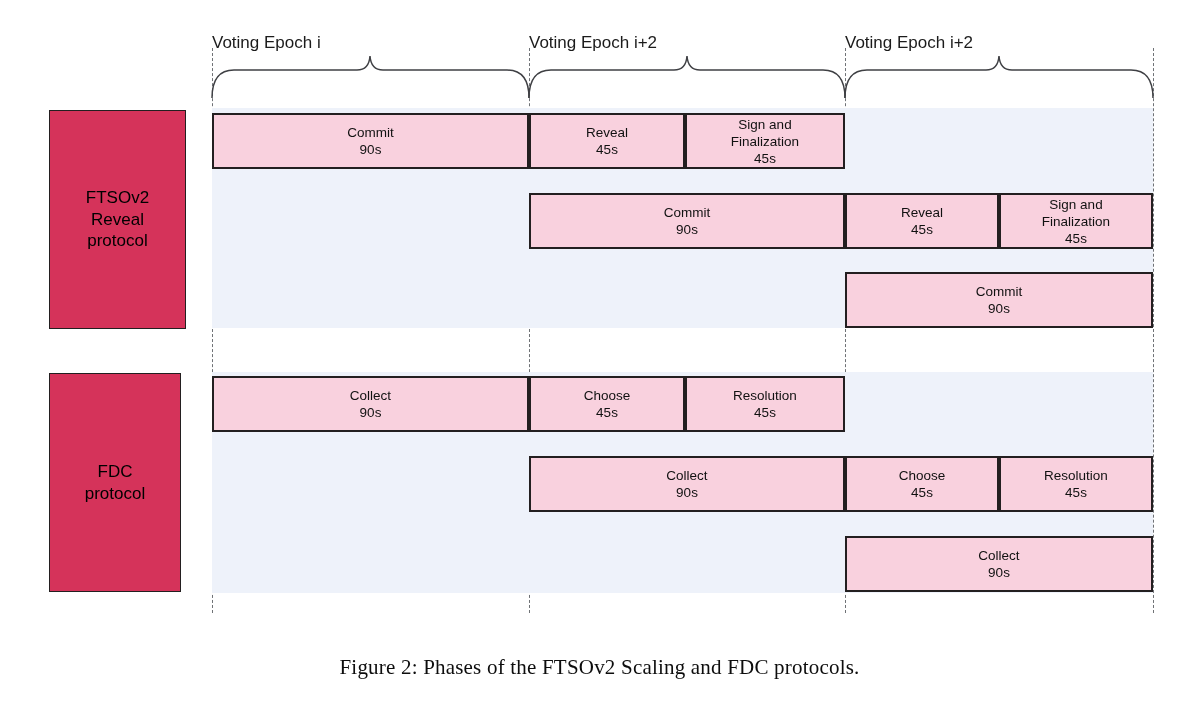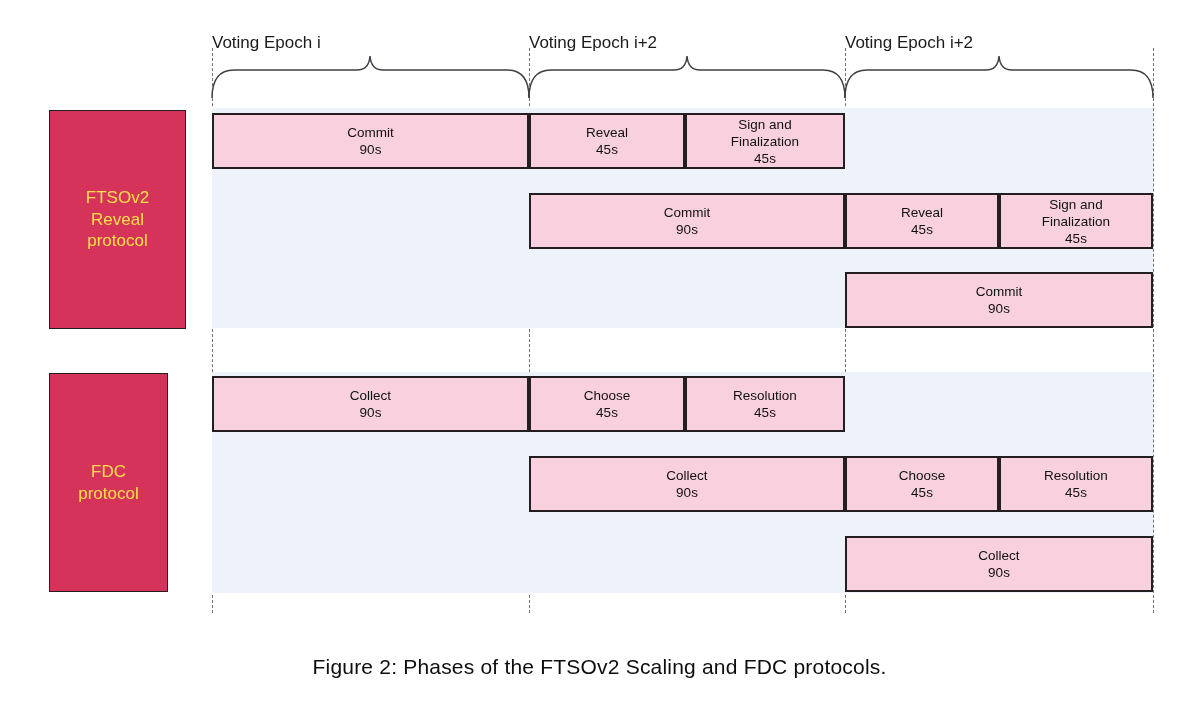--- a/index.html
+++ b/index.html
@@ -38,21 +38,21 @@
   
   .band {
     position: absolute;
     background: #eef2fa;
   }
   
   .protocol-label {
     position: absolute;
     background: #d5335a;
     border: 1.6px solid #231f20;
-    color: #fde047;
+    color: #000000;
     display: flex;
     align-items: center;
     justify-content: center;
     text-align: center;
     font-size: 17px;
     line-height: 1.28;
     box-sizing: border-box;
   }
   .protocol-label span { display: block; }
   
@@ -72,21 +72,21 @@
   }
   .phase-box .phase-name { display: block; }
   .phase-box .phase-dur  { display: block; }
   
   #caption {
     position: absolute;
     left: 0;
     top: 655px;
     width: 1199px;
     text-align: center;
-    font-family: Liberation Sans, sans-serif;
+    font-family: Liberation Serif, serif;
     font-size: 21px;
     color: #0d0d0d;
     letter-spacing: 0.2px;
   }
   
   #brace-layer {
     position: absolute;
     left: 0; top: 0;
     width: 1199px; height: 709px;
     pointer-events: none;
@@ -119,21 +119,21 @@
   <div class="band" style="left:212px; top:372px; width:941px; height:221px;"></div>
 
   <div class="protocol-label" style="left:49px; top:110px; width:137px; height:219px;">
     <div>
       <span>FTSOv2</span>
       <span>Reveal</span>
       <span>protocol</span>
     </div>
   </div>
 
-  <div class="protocol-label" style="left:49px; top:373px; width:119px; height:219px;">
+  <div class="protocol-label" style="left:49px; top:373px; width:132px; height:219px;">
     <div>
       <span>FDC</span>
       <span>protocol</span>
     </div>
   </div>
 
   <div class="phase-box" style="left:212px; top:113px; width:317px; height:56px;">
     <span class="phase-name">Commit</span>
     <span class="phase-dur">90s</span>
   </div>

